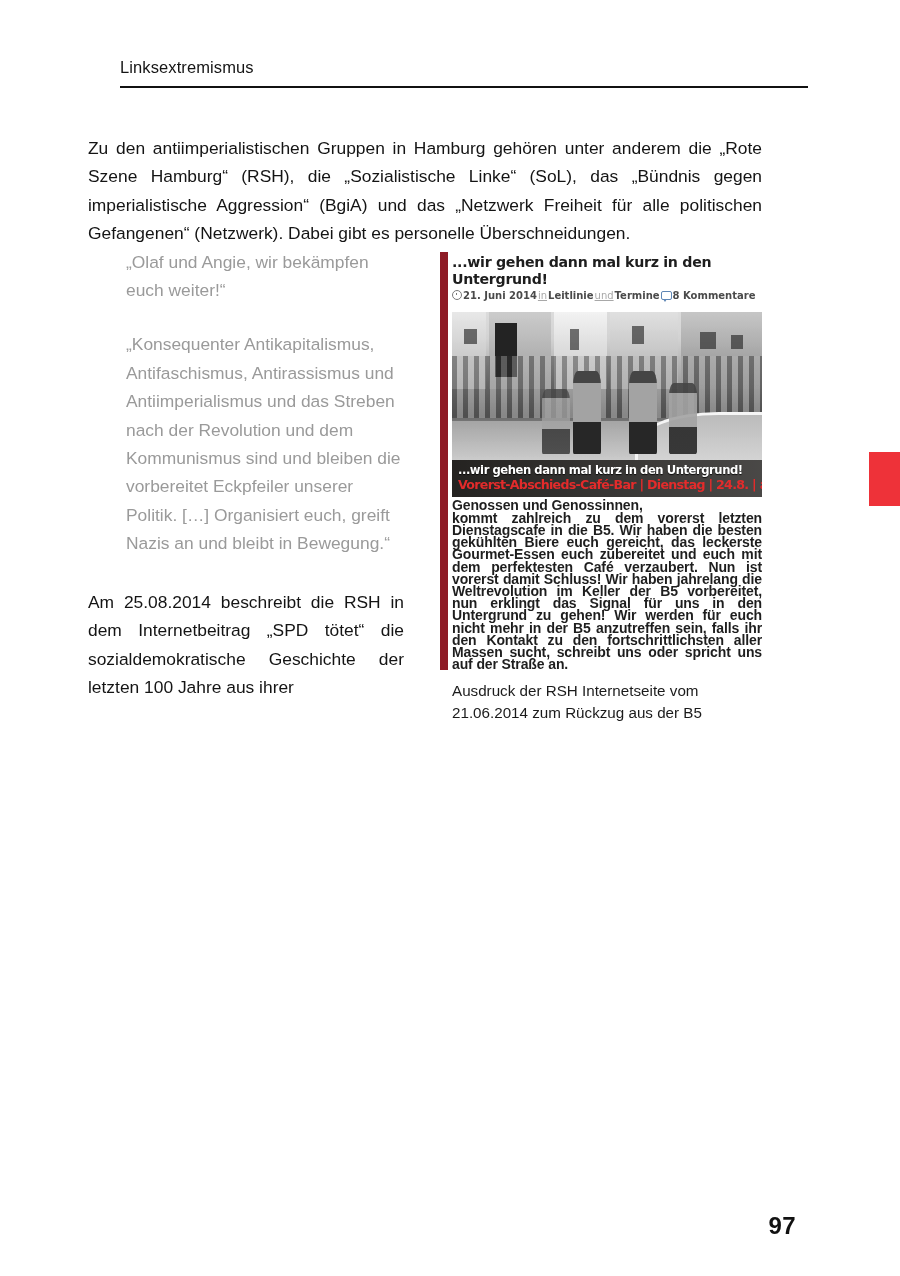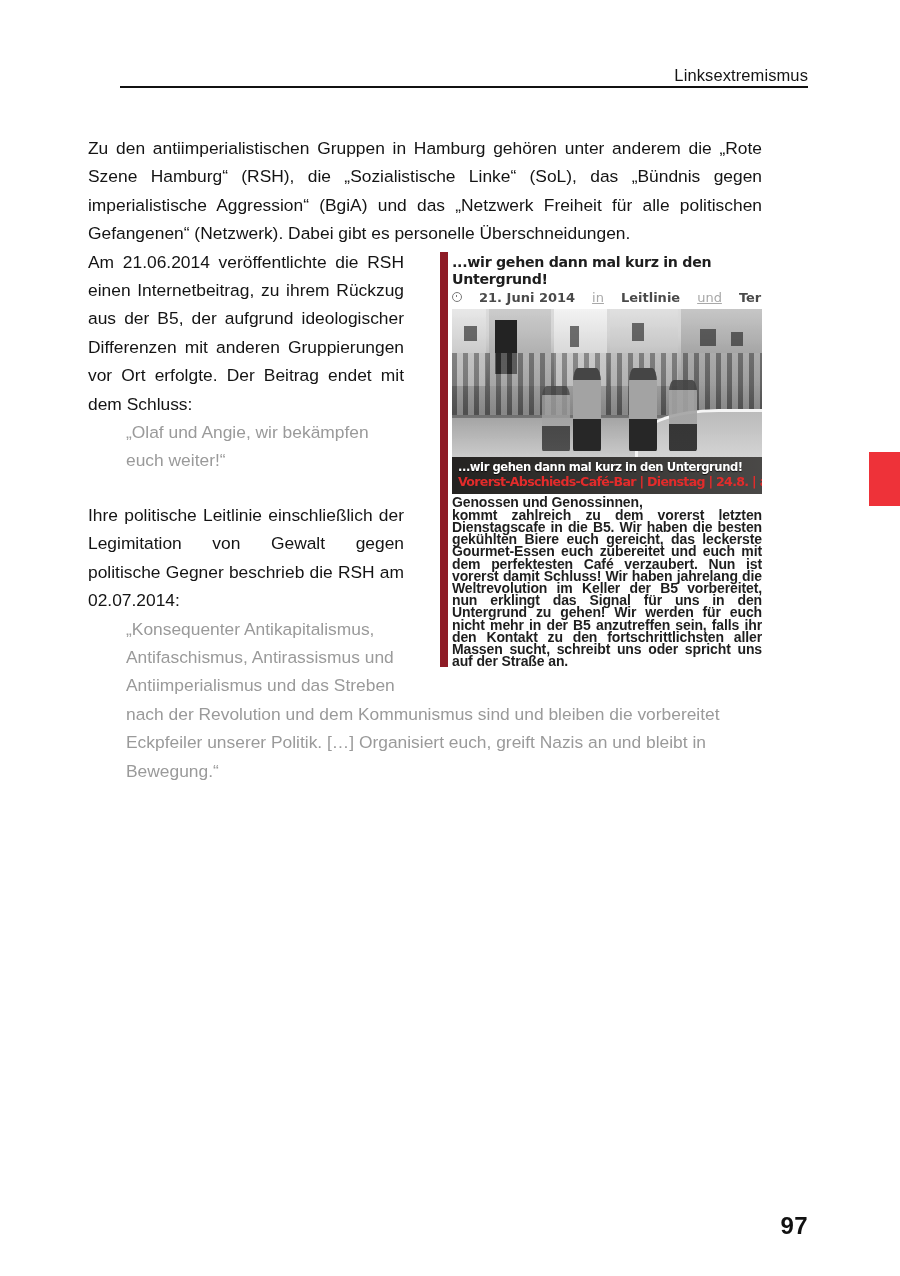--- a/index.html
+++ b/index.html
@@ -21,22 +21,21 @@
     position: absolute;
     inset: 0;
     background: #ffffff;
   }
 
   
   .running-head {
     position: absolute;
     left: 120px;
     right: 92px;
-    top: 66px;
-    text-align: right;
+    top: 58px;
     font-size: 16.5px;
     letter-spacing: 0.1px;
     color: #151515;
   }
   .head-rule {
     position: absolute;
     left: 120px;
     right: 92px;
     top: 86px;
     height: 2px;
@@ -102,26 +101,26 @@
     font-weight: 700;
     font-size: 14.2px;
     line-height: 17px;
     color: #1d1d1d;
     letter-spacing: -0.3px;
     margin: 2px 0 2px 0;
   }
   .shot-meta {
     display: flex;
     align-items: center;
-    gap: 17px;
+    gap: 1px;
     font-family: "DejaVu Sans", sans-serif;
-    font-size: 13px;
+    font-size: 10px;
     font-weight: 700;
     color: #4a4a4a;
-    margin-bottom: 4px;
+    margin-bottom: 11px;
     white-space: nowrap;
   }
   .shot-meta .muted { color: #a8a8a8; font-weight: 400; text-decoration: underline; }
   .meta-ico {
     display: inline-block;
     width: 8px; height: 8px;
     border: 1.2px solid #7a7a7a;
     border-radius: 50%;
     position: relative;
     flex: 0 0 auto;
@@ -285,21 +284,21 @@
     line-height: 28.4px;
     color: #9a9a9a;
     text-align: left;
   }
   .spacer-26 { height: 26px; }
   .spacer-30 { height: 30px; }
 
   
   .folio {
     position: absolute;
-    right: 92px;
+    right: 104px;
     bottom: 36px;
     font-size: 24px;
     font-weight: 700;
     color: #111111;
     letter-spacing: 0.4px;
   }
 </style>
 </head>
 <body>
 
@@ -360,32 +359,32 @@
           </div>
 
           <div class="shot-body">
             <span class="salut">Genossen und Genossinnen,</span>
             <span>kommt zahlreich zu dem vorerst letzten Dienstagscafe in die B5. Wir haben die besten gekühlten Biere euch gereicht, das leckerste Gourmet-Essen euch zubereitet und euch mit dem perfektesten Café verzaubert. Nun ist vorerst damit Schluss! Wir haben jahrelang die Weltrevolution im Keller der B5 vorbereitet, nun erklingt das Signal für uns in den Untergrund zu gehen! Wir werden für euch nicht mehr in der B5 anzutreffen sein, falls ihr den Kontakt zu den fortschrittlichsten aller Massen sucht, schreibt uns oder spricht uns auf der Straße an.</span>
           </div>
 
         </div>
       </div>
 
+      <div class="fig-caption">Ausdruck der RSH Internetseite vom 21.06.2014 zum Rückzug aus der B5</div>
     </div>
 
-    <p class="body-text">Am 21.06.2014 veröffentlichte die RSH einen Internetbeitrag, zu ihrem Rückzug aus der B5, der aufgrund ideologischer Differenzen mit anderen Gruppierungen vor Ort erfolgte. Der Beitrag endet mit dem Schluss:</p>
 
     <blockquote class="quote">„Olaf und Angie, wir bekämpfen euch weiter!“</blockquote>
 
     <div class="spacer-26"></div>
 
-    <p class="body-text">Ihre politische Leitlinie einschließlich der Legimitation von Gewalt gegen politische Gegner beschrieb die RSH am 02.07.2014:</p>
 
     <blockquote class="quote">„Konsequenter Antikapitalismus, Antifaschismus, Antirassismus und Antiimperialismus und das Streben nach der Revolution und dem Kommunismus sind und bleiben die vorbereitet Eckpfeiler unserer Politik. […] Organisiert euch, greift Nazis an und bleibt in Bewegung.“</blockquote>
 
     <div class="spacer-30"></div>
 
+    <p class="body-text">Am 25.08.2014 beschreibt die RSH in dem Internetbeitrag „SPD tötet“ die sozialdemokratische Geschichte der letzten 100 Jahre aus ihrer</p>
 
   </div>
 
   <div class="folio">97</div>
 
 </div>
 
 </body></html>

